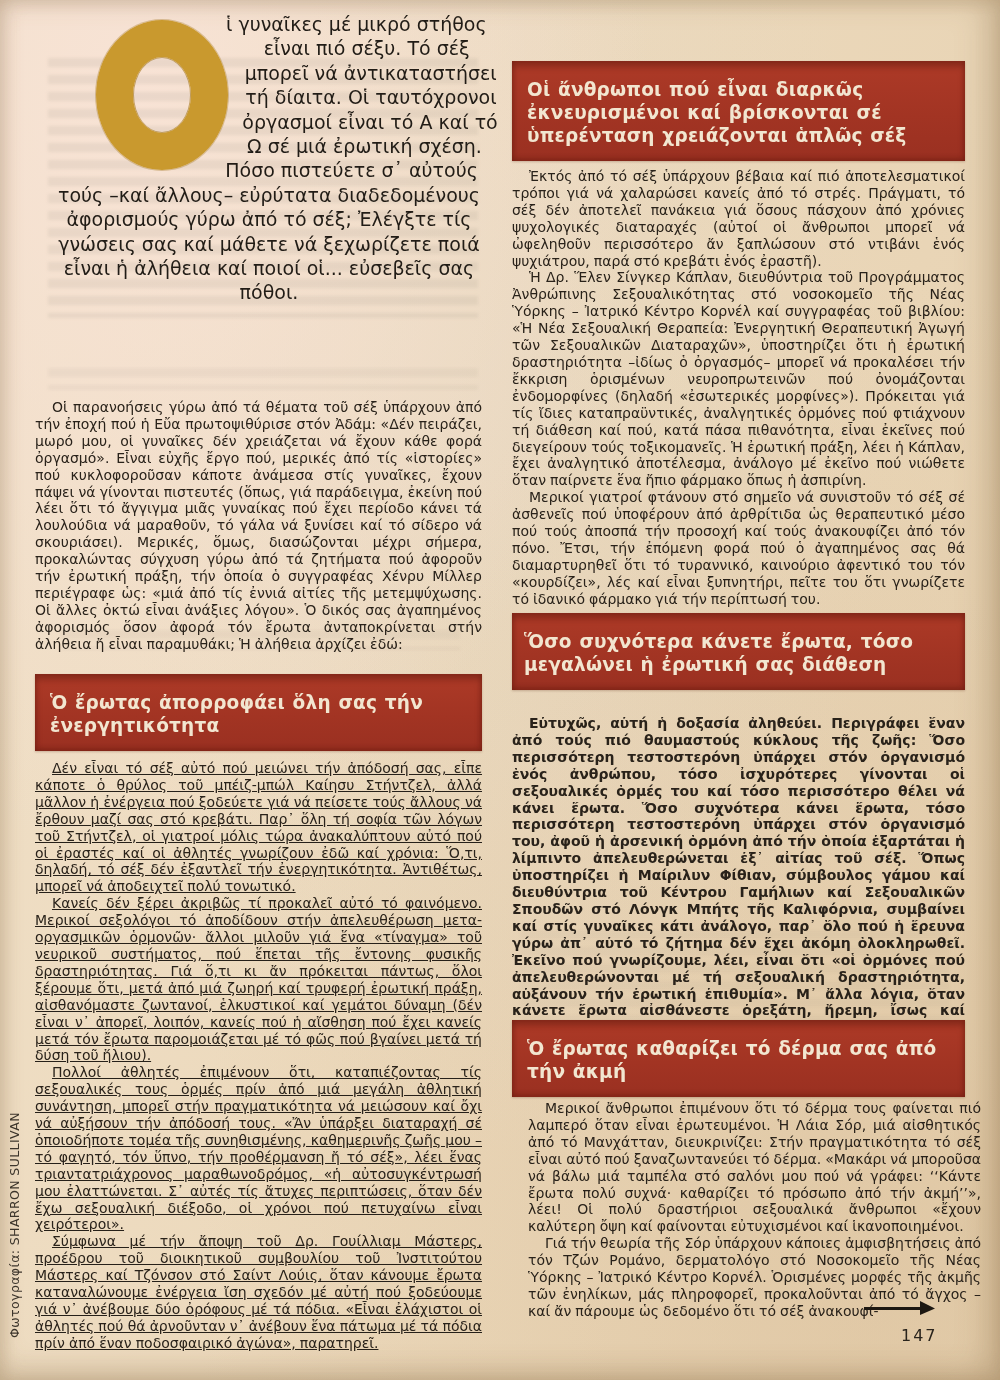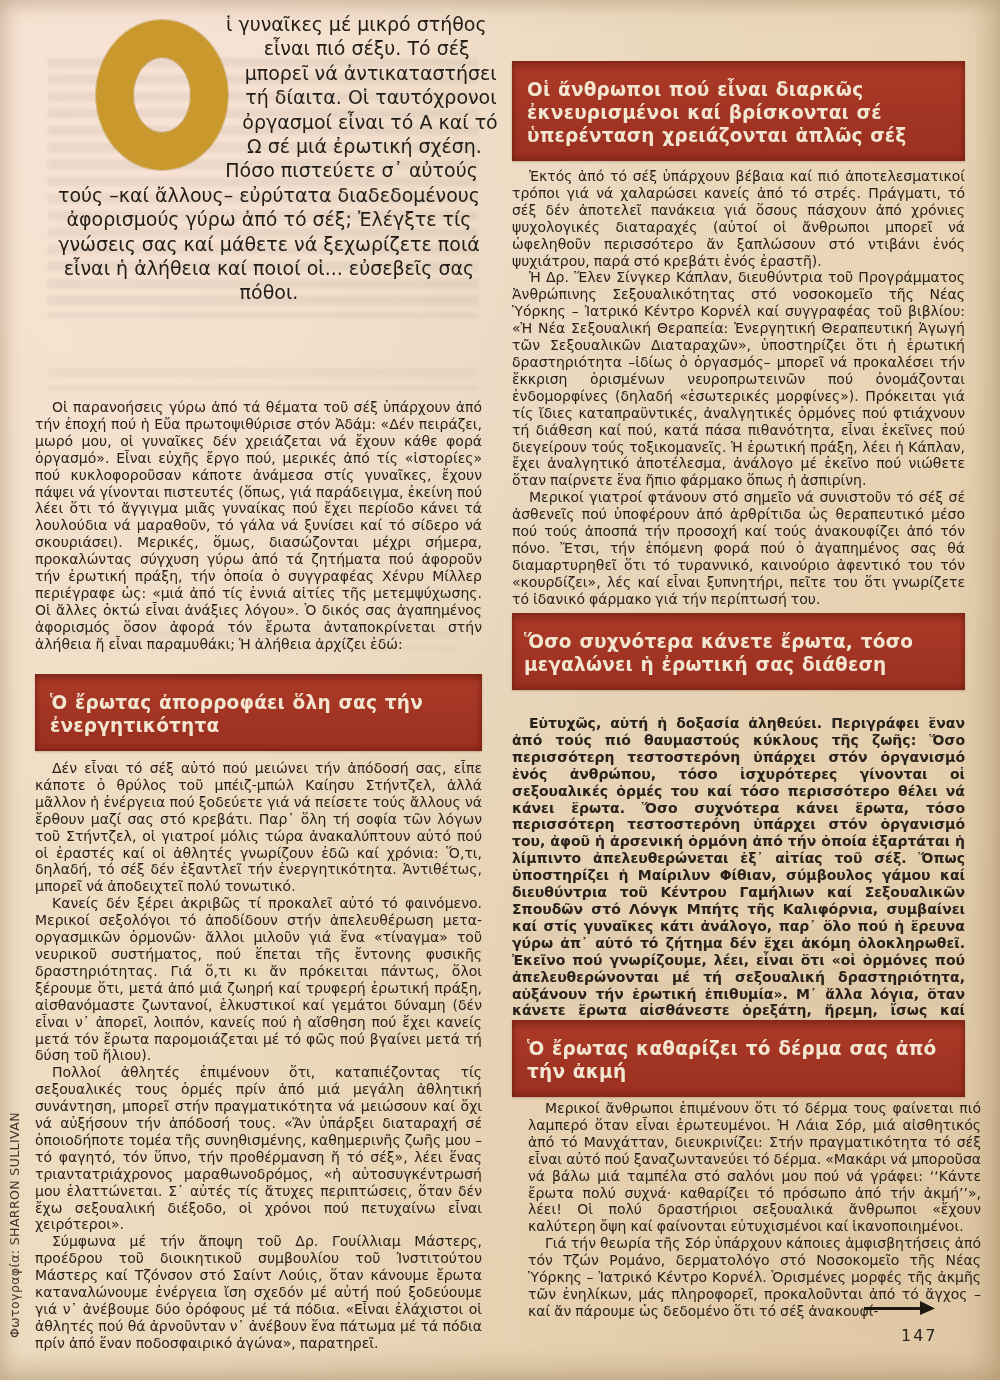--- a/index.html
+++ b/index.html
@@ -56,21 +56,21 @@
   .banner{
     position:absolute;left:0;width:100%;box-sizing:border-box;
     background:linear-gradient(180deg,#ad3a27 0%,#a23423 55%,#9a3021 100%);
     box-shadow:inset 0 5px 7px rgba(80,18,8,.45), inset 0 -3px 5px rgba(80,18,8,.3),
                0 1px 2px rgba(90,40,20,.25);
     color:#f2e6d0;font-size:18.5px;line-height:23px;font-weight:bold;
     letter-spacing:.2px;padding:17px 16px 14px 15px;word-spacing:1px;
   }
   .lbanner{top:658px;}
   .lp1{top:383px;}
-  .lbody{top:744px;}
+  .lbody{top:744px;text-decoration:underline;}
   .rb1{top:45px;}
   .rs1{top:152px;}
   .rb2{top:597px;padding-left:12px;}
   .rs2{top:699px;font-weight:bold;}
   .rb3{top:1004px;}
   .rs3{top:1084px;margin-left:16px;}
 
   
   .photo-credit{
     position:absolute;left:7px;top:1338px;width:272px;

